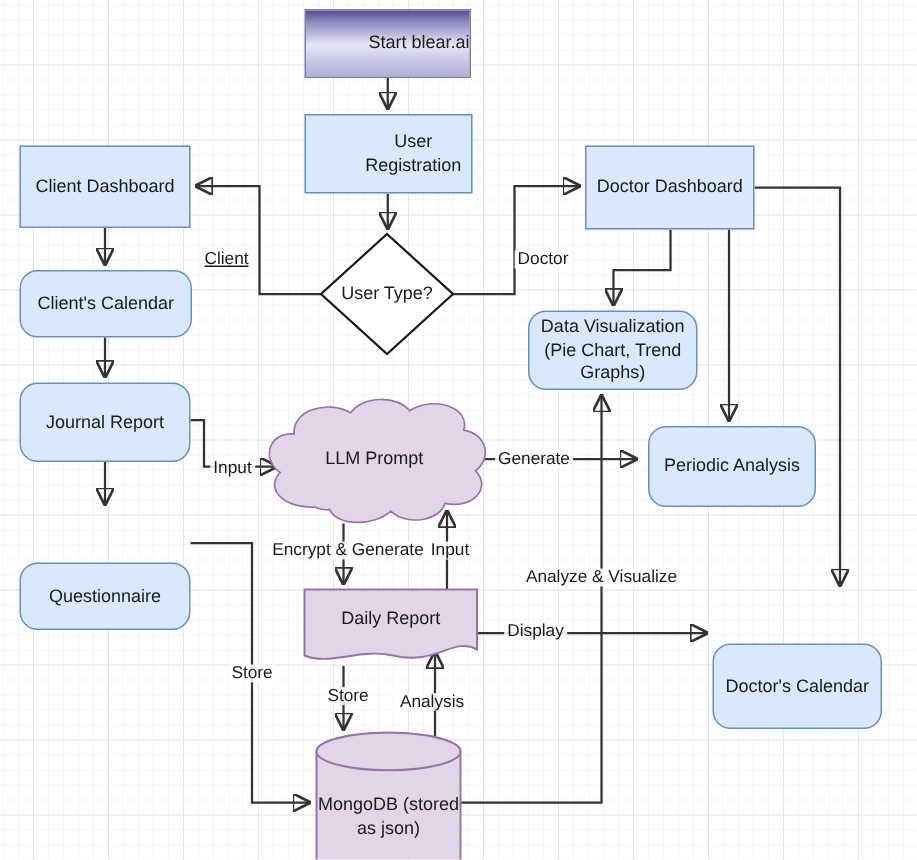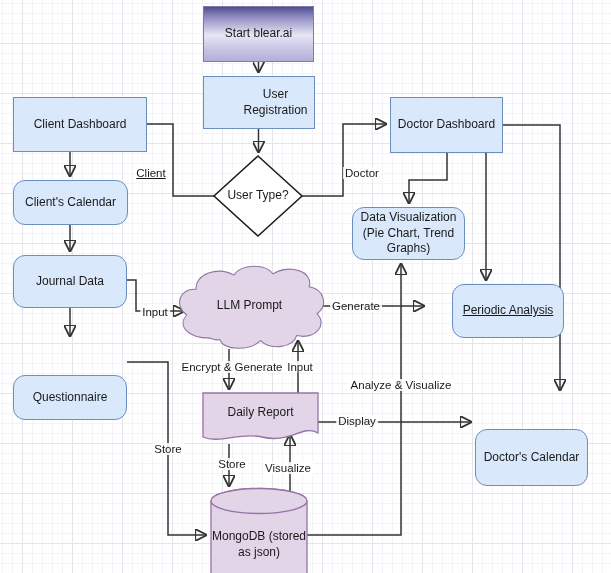--- a/index.html
+++ b/index.html
@@ -29,32 +29,33 @@
   .rounded{border-radius:12px;}
   .shape-wrap{position:absolute;z-index:2;}
   .shape-wrap svg{display:block;}
   .shape-label{
     position:absolute;left:0;top:0;right:0;bottom:0;z-index:3;
     display:flex;align-items:center;justify-content:center;
     font-size:12px;line-height:1.3;color:#1a1a1a;text-align:center;
     pointer-events:none;
   }
   .node-start{
-    left:203px;top:6px;width:111px;height:56px;
+    left:203px;top:6px;width:111px;height:46px;
     background:linear-gradient(180deg,#504e90 0%,#8d8ac0 18%,#e7e6f5 52%,#c7c5e5 78%,#b2afd8 100%);
     border:1px solid #7d7ab0;
+    justify-content:flex-end;
   }
   .node-reg{left:203px;top:76px;width:112px;height:53px;padding-left:33px;}
-  .node-cdash{left:13px;top:97px;width:134px;height:55px;}
+  .node-cdash{left:13px;top:97px;width:114px;height:55px;}
   .node-ddash{left:390px;top:97px;width:113px;height:56px;}
   .node-ccal{left:13px;top:180px;width:115px;height:45px;}
   .node-journal{left:13px;top:255px;width:114px;height:53px;}
   .node-quest{left:13px;top:340px;width:114px;height:45px;margin-top:35px;}
   .node-dataviz{left:352px;top:207px;width:113px;height:53px;padding:2px;}
-  .node-periodic{left:452px;top:284px;width:112px;height:54px;text-decoration:underline;}
+  .node-periodic{left:432px;top:284px;width:112px;height:54px;}
   .node-dcal{left:475px;top:394px;width:113px;height:57px;margin-top:35px;}
   .wrap-diamond{left:212px;top:154px;width:92px;height:84px;}
   .wrap-cloud{left:171px;top:261px;width:157px;height:90px;}
   .wrap-doc{left:202px;top:392px;width:117px;height:52px;}
   .wrap-db{left:210px;top:487px;width:98px;height:90px;}
   .label-db{top:38px;bottom:auto;height:40px;}
   .edge-label{
     position:absolute;z-index:4;
     transform:translate(-50%,-50%);
     font-size:11.5px;color:#1a1a1a;white-space:nowrap;
@@ -113,21 +114,21 @@
   <div class="node blue node-cdash">
     <span>Client Dashboard</span>
   </div>
   <div class="node blue node-ddash">
     <span>Doctor Dashboard</span>
   </div>
   <div class="node blue rounded node-ccal">
     <span>Client's Calendar</span>
   </div>
   <div class="node blue rounded node-journal">
-    <span>Journal Data</span>
+    <span>Journal Report</span>
   </div>
   <div class="node blue rounded node-quest">
     <span>Questionnaire</span>
   </div>
   <div class="node blue rounded node-dataviz">
     <span>Data Visualization (Pie Chart, Trend Graphs)</span>
   </div>
   <div class="node blue rounded node-periodic">
     <span>Periodic Analysis</span>
   </div>
@@ -166,16 +167,16 @@
 
   <div class="edge-label el-client">Client</div>
   <div class="edge-label el-doctor">Doctor</div>
   <div class="edge-label el-input1">Input</div>
   <div class="edge-label el-generate">Generate</div>
   <div class="edge-label el-encrypt">Encrypt &amp; Generate</div>
   <div class="edge-label el-input2">Input</div>
   <div class="edge-label el-analyze">Analyze &amp; Visualize</div>
   <div class="edge-label el-display">Display</div>
   <div class="edge-label el-store1">Store</div>
-  <div class="edge-label el-retrieve">Visualize</div>
+  <div class="edge-label el-retrieve">Analysis</div>
   <div class="edge-label el-store2">Store</div>
 
 </div>
 
 </body></html>

